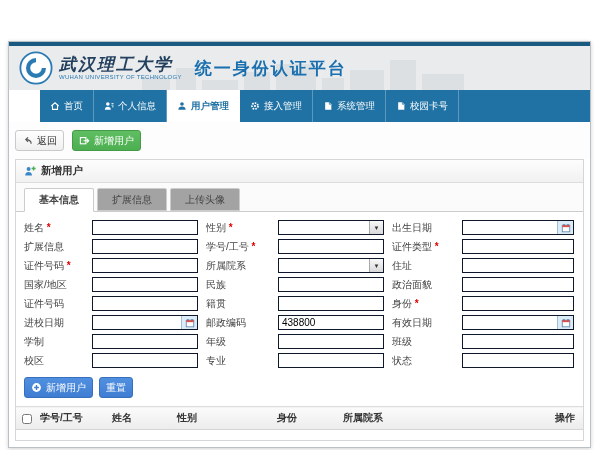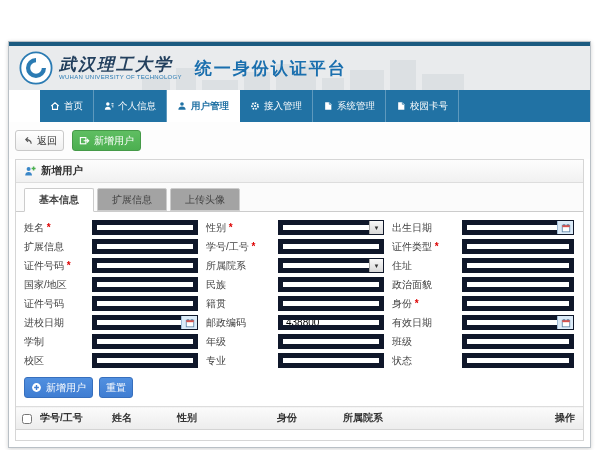--- a/index.html
+++ b/index.html
@@ -66,21 +66,21 @@
   .tabs{display:flex;gap:3px;padding:5px 8px 0;border-bottom:1px solid #ccc;background:#fbfbfb;}
   .tab{padding:4px 14px 3px;font-size:10px;background:#a3a3a3;border:1px solid #ccc;
        color:#444;border-radius:2px 2px 0 0;cursor:pointer;margin-bottom:0;}
   .tab.active{background:#fff;font-weight:bold;border-bottom:1px solid #fff;margin-bottom:-1px;font-family:Liberation Mono, monospace;}
   
   .form-grid{display:grid;grid-template-columns:60px 106px 64px 106px 62px 112px;
        column-gap:8px;row-gap:4px;padding:8px 8px 5px;align-items:center;font-size:10px;}
   .flabel{color:#444;white-space:nowrap;}
   .flabel.req::after{content:" *";color:var(--required-red);font-weight:bold;}
   .fctrl{position:relative;height:15px;}
-  .tin{width:100%;height:15px;border:5px solid #0f172a;font-size:10px;padding:0 3px;
+  .tin{width:100%;height:15px;border:1px solid #0f172a;font-size:10px;padding:0 3px;
        background:#fff;font-family:inherit;}
   .sel-btn{position:absolute;right:1px;top:1px;bottom:1px;width:14px;
        background:linear-gradient(#f8f8f8,#d9d9d9);border-left:1px solid #a8a8a8;
        display:flex;align-items:center;justify-content:center;font-size:6px;color:#333;cursor:pointer;}
   .cal-btn{position:absolute;right:1px;top:1px;bottom:1px;width:16px;background:#dcebf8;
        border-left:1px solid #9fbcd8;display:flex;align-items:center;justify-content:center;cursor:pointer;}
   .cal-btn svg{width:10px;height:10px;}
   .form-actions{padding:4px 8px 8px;display:flex;gap:6px;}
   
   .rtable{width:100%;border-collapse:collapse;font-size:10px;border-top:1px solid #ddd;}

